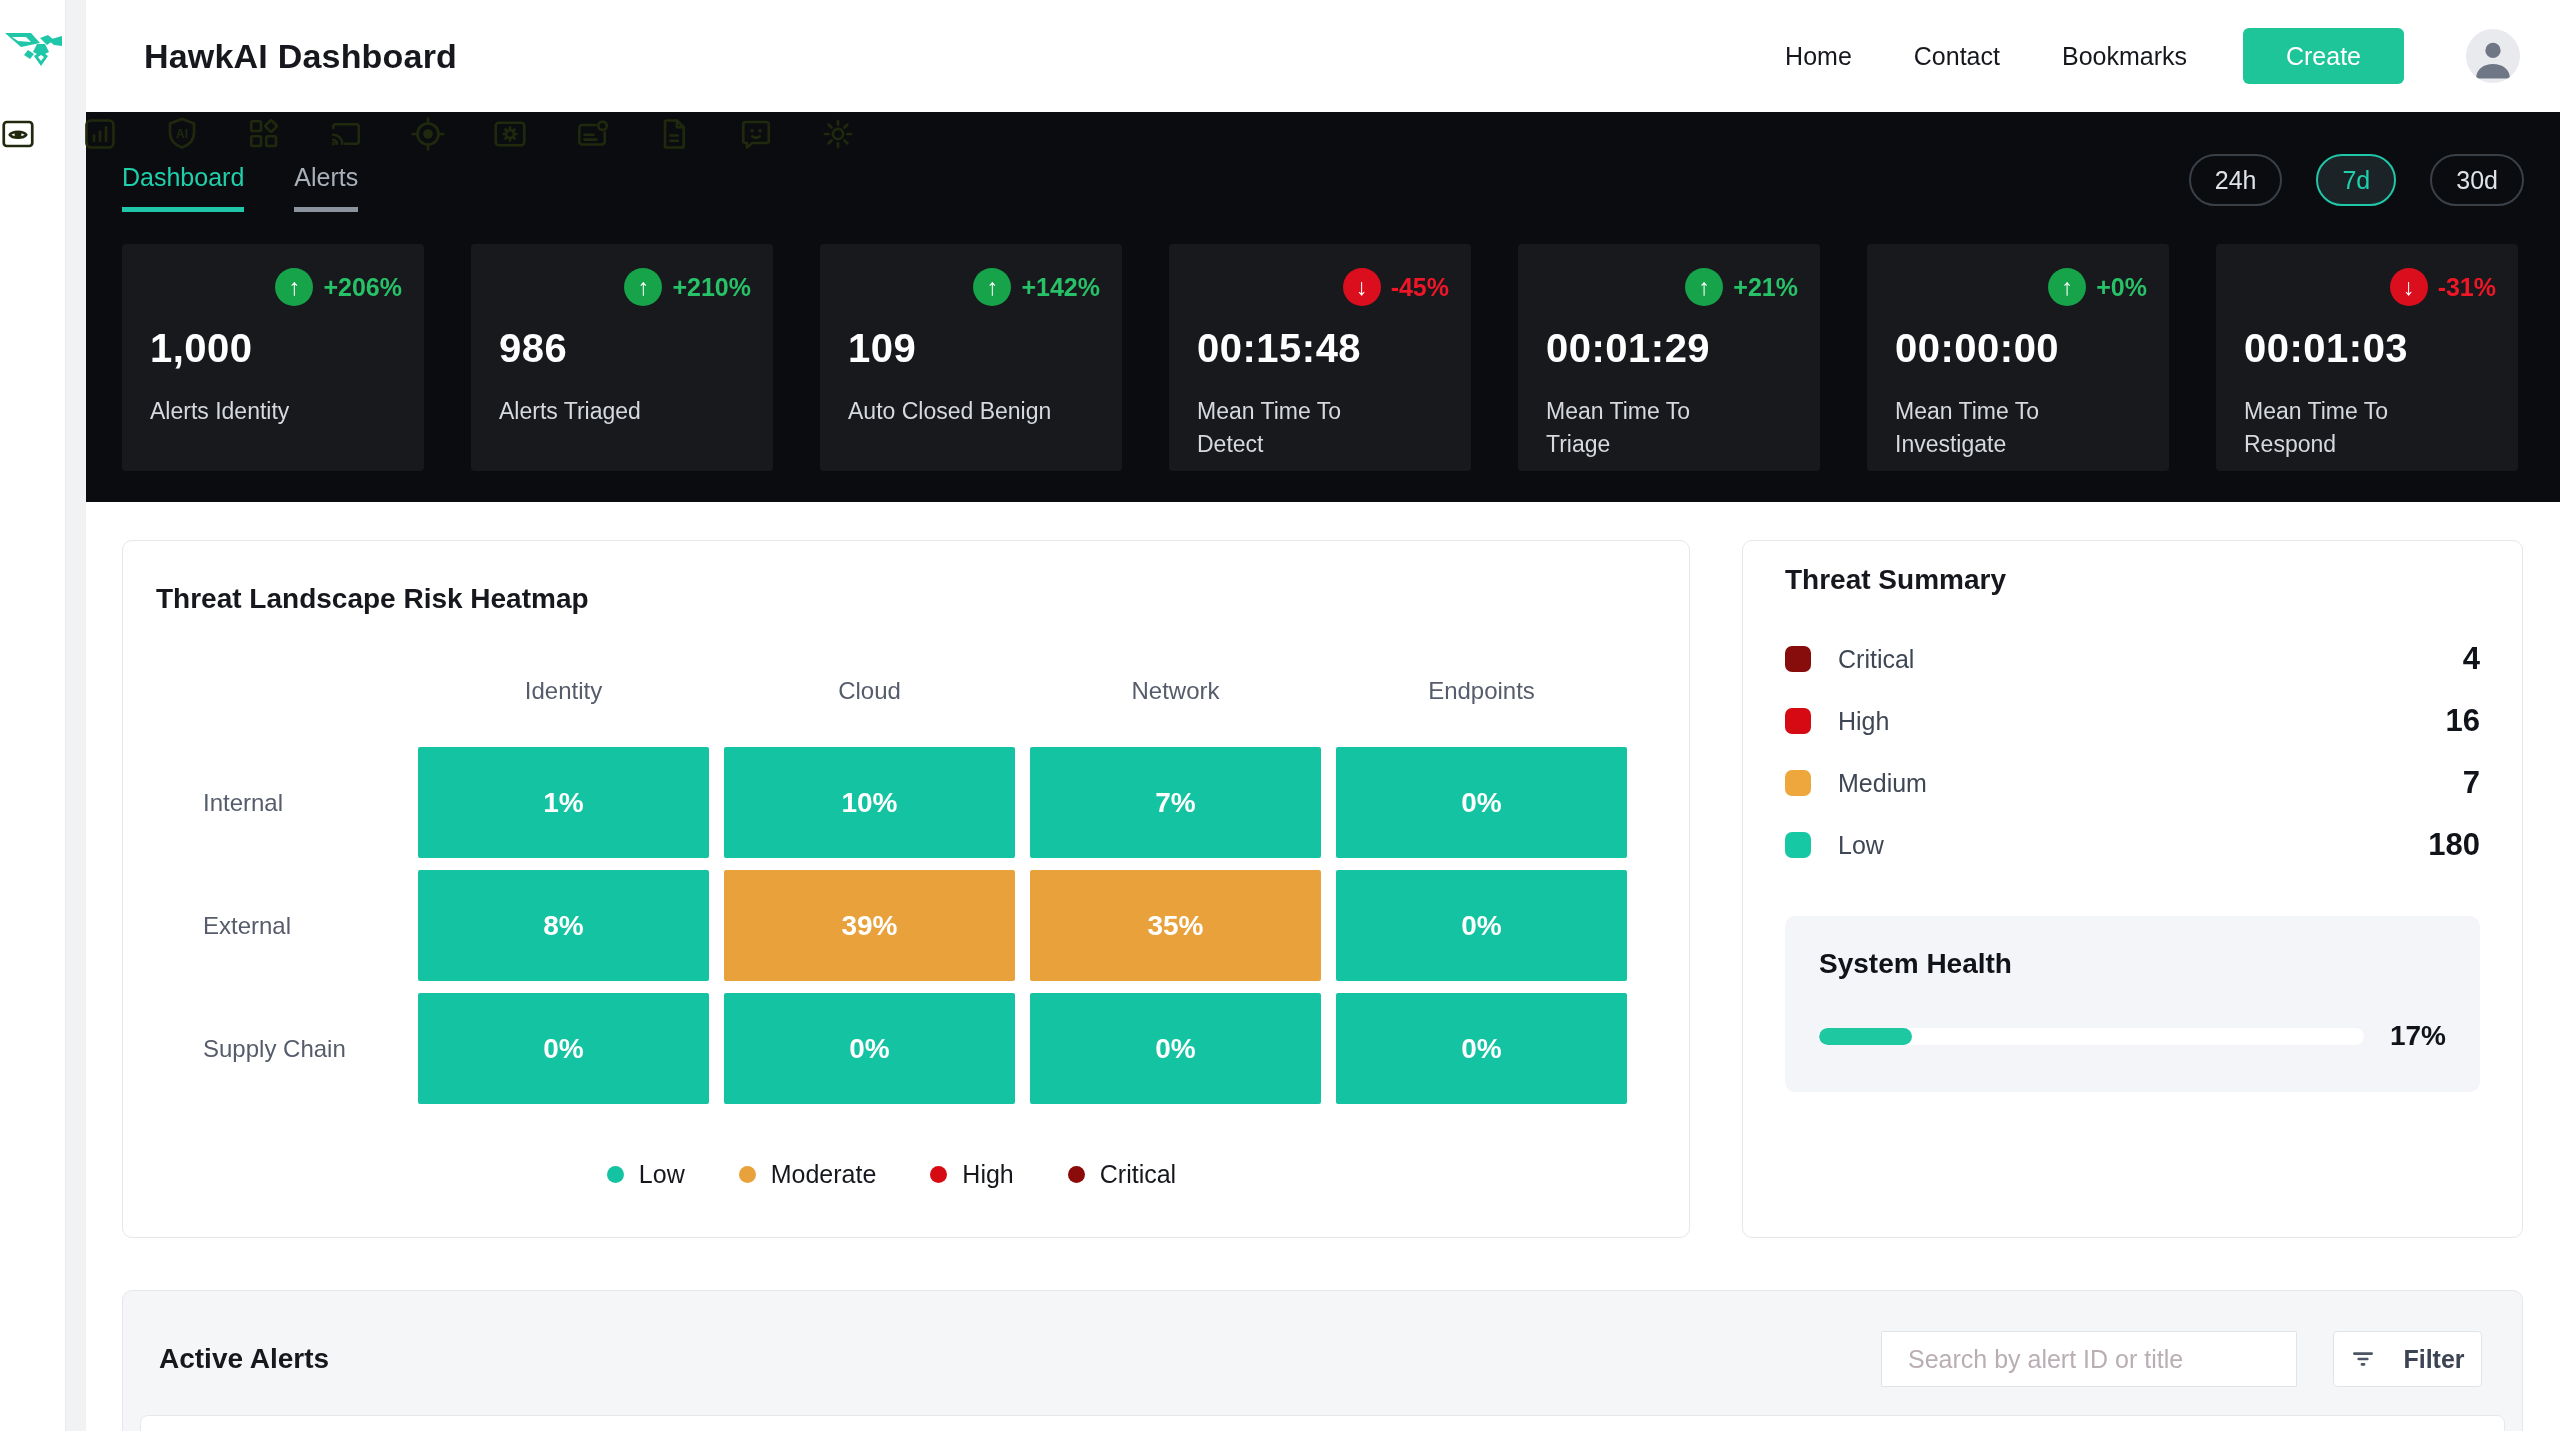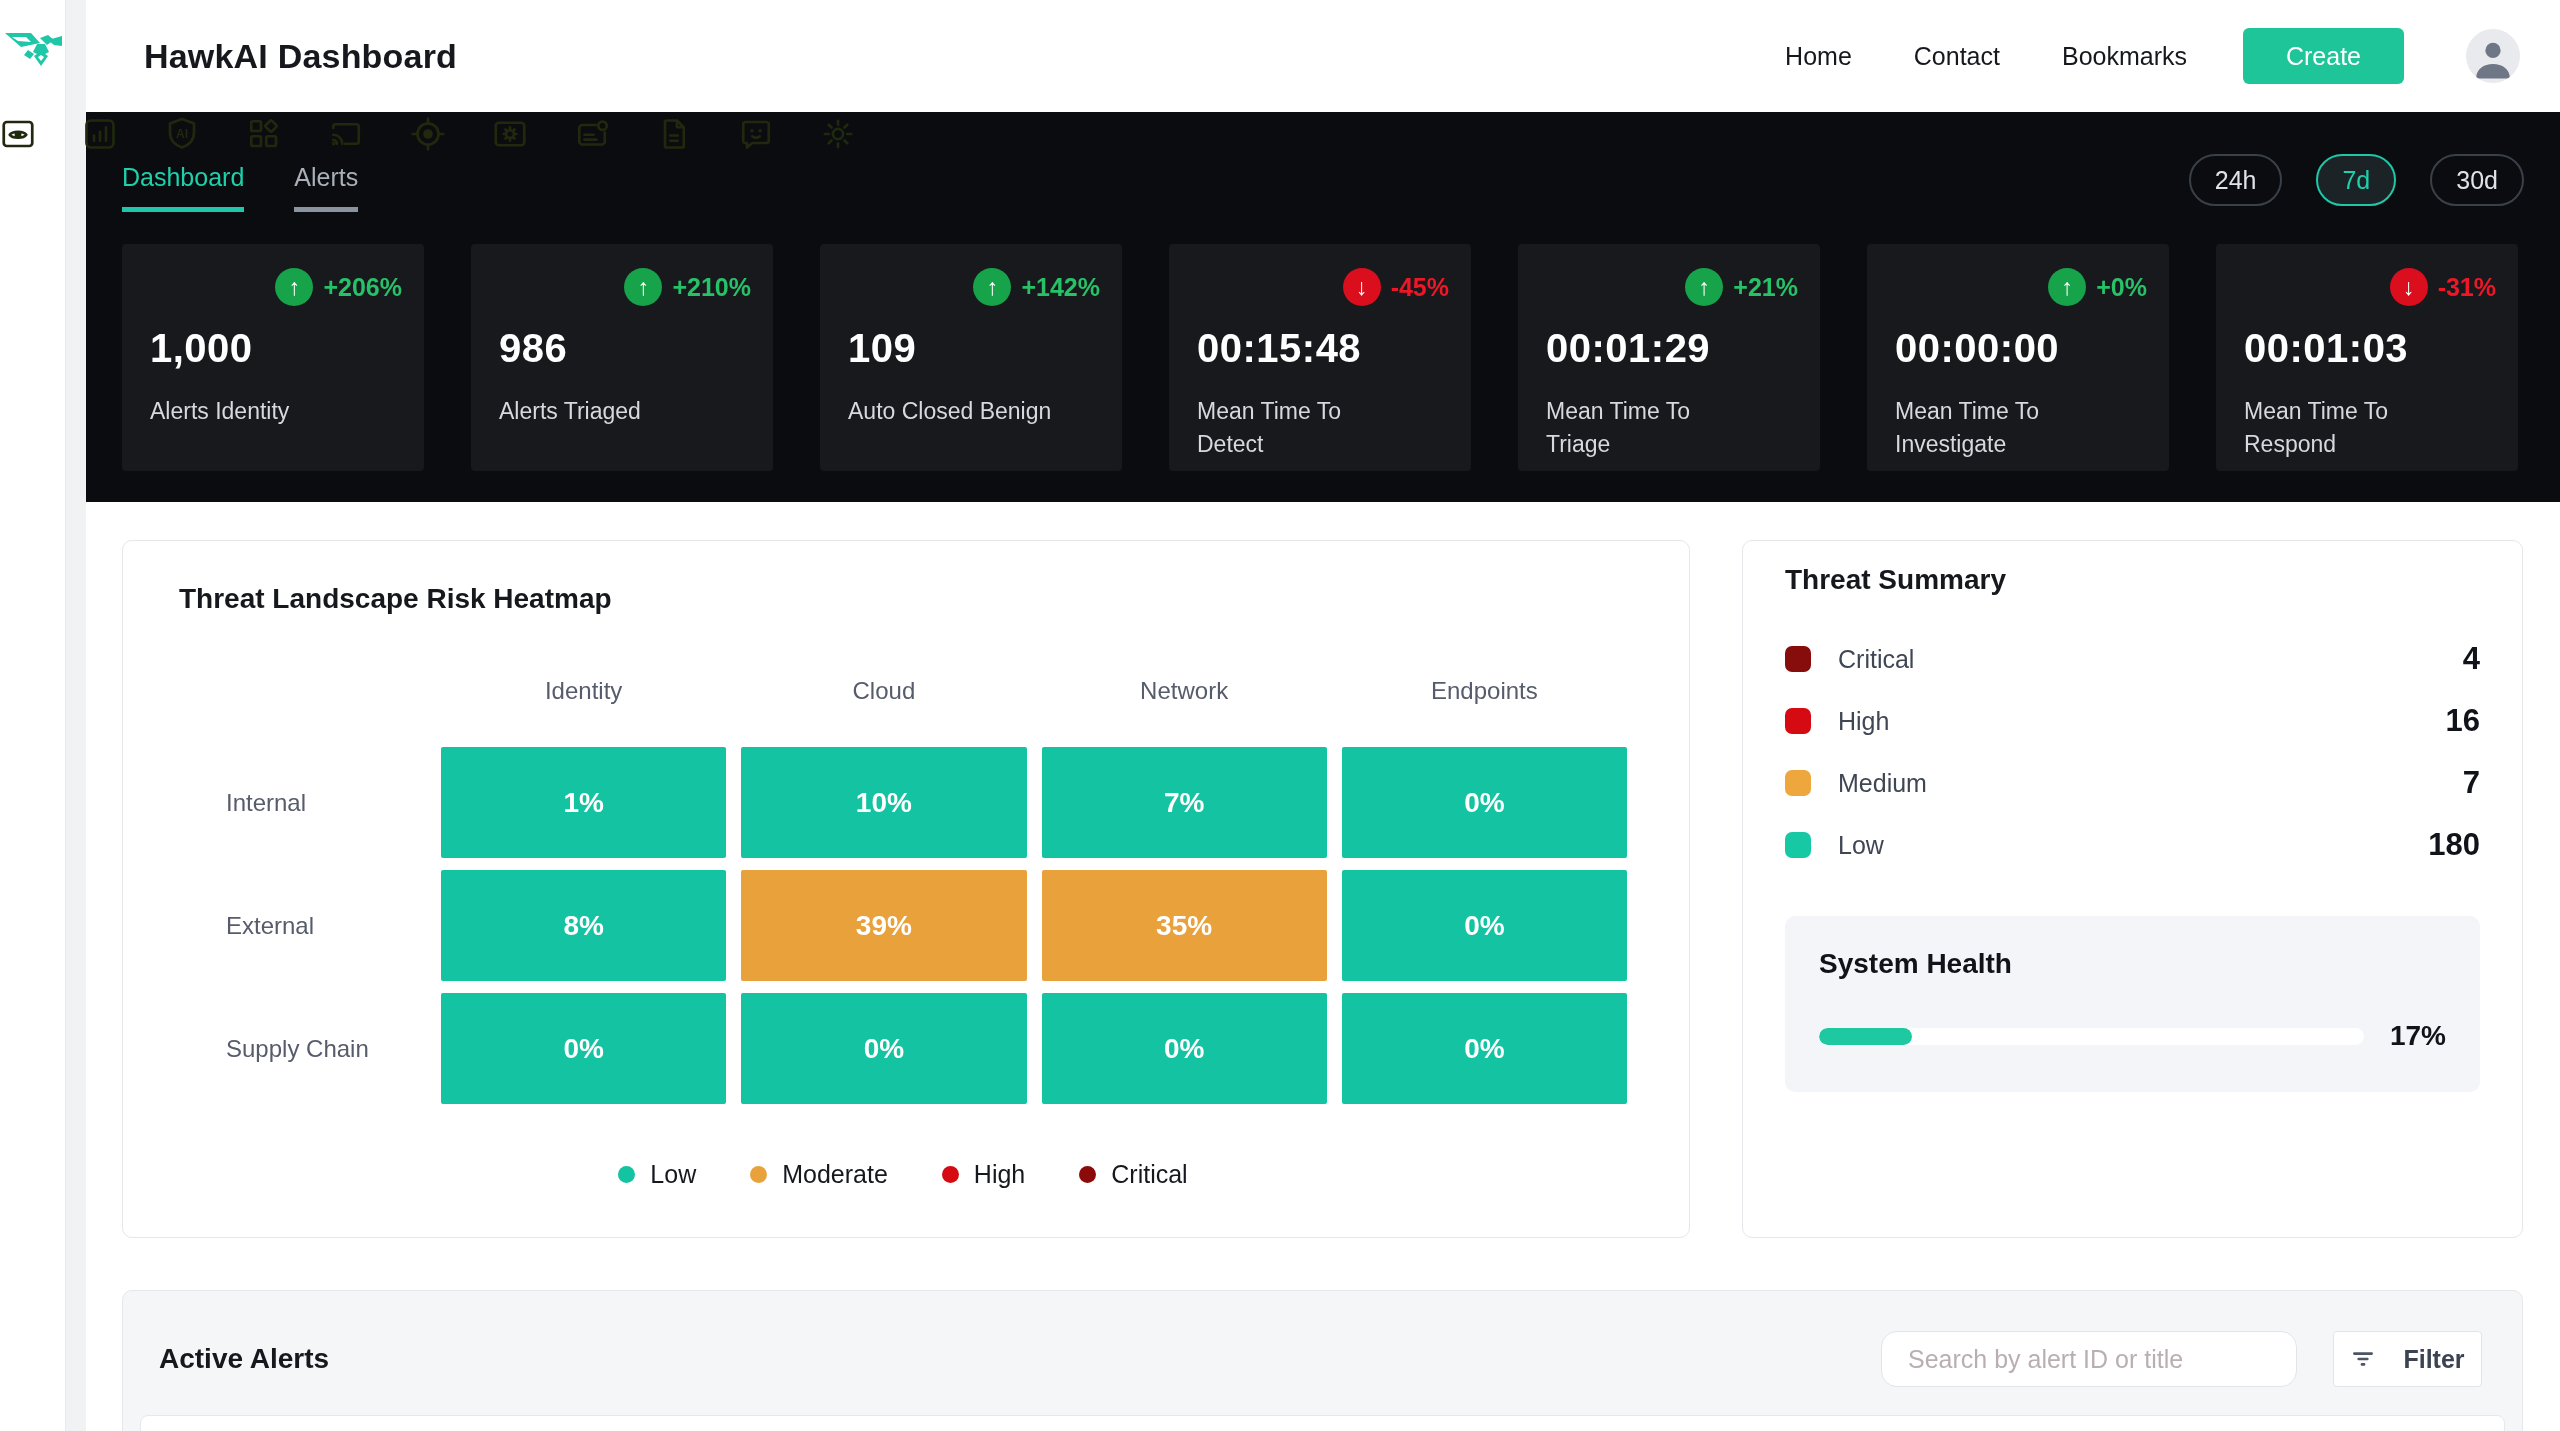--- a/index.html
+++ b/index.html
@@ -39,21 +39,21 @@
   .stat-badge.positive .badge-circle{background:#16a34a}
   .stat-badge.positive .badge-delta{color:#27c168}
   .stat-badge.negative .badge-circle{background:#da0e1d}
   .stat-badge.negative .badge-delta{color:#ef1627}
   .stat-value{margin-top:58px;font-size:40px;font-weight:700;color:#fff;letter-spacing:.5px}
   .stat-label{margin-top:24px;font-size:23px;color:#d6d9dd;line-height:1.45;max-width:210px}
   
   .content{padding:38px 37px 0 36px}
   .cards-row{display:flex;gap:52px}
   .card{background:#fff;border:1px solid #e5e7eb;border-radius:10px;box-sizing:border-box}
-  .heatmap-card{width:1568px;height:698px;padding:42px 62px 0 56px}
+  .heatmap-card{width:1568px;height:698px;padding:42px 62px 0 33px}
   .card-title{font-size:28px;font-weight:700;color:#16181d}
   .hm-grid{display:grid;grid-template-columns:247px repeat(4,1fr);column-gap:15px;row-gap:12px;margin-top:62px}
   .hm-corner{}
   .hm-col{color:#565c6b;font-size:24px;text-align:center;padding-bottom:30px;align-self:end}
   .hm-rowlabel{color:#565c6b;font-size:24px;display:flex;align-items:center;padding-left:47px;box-sizing:border-box}
   .hm-cell{height:111px;border-radius:2px;display:flex;align-items:center;justify-content:center;color:#fff;font-size:28px;font-weight:700}
   .hm-cell.low{background:#13c3a1}
   .hm-cell.moderate{background:#e9a23b}
   .legend{display:flex;justify-content:center;gap:54px;margin-top:56px}
   .legend-item{display:flex;align-items:center;gap:15px;font-size:25px;color:#16181d}
@@ -76,21 +76,21 @@
   .health-card{margin-top:40px;background:#f4f5f8;border-radius:10px;padding:32px 34px 40px 34px}
   .health-title{font-size:28px;font-weight:700;color:#101319}
   .health-bar-row{display:flex;align-items:center;gap:26px;margin-top:40px}
   .health-track{flex:1;height:17px;background:#ffffff;border-radius:9px;overflow:hidden}
   .health-fill{height:100%;background:#1ec9a2;border-radius:9px}
   .health-pct{font-size:28px;font-weight:700;color:#101319}
   
   .alerts-card{margin-top:52px;width:2401px;height:280px;background:#f5f6f8;position:relative;padding:40px 40px 0 36px;overflow:hidden}
   .alerts-head{display:flex;align-items:center}
   .alerts-right{margin-left:auto;display:flex;gap:36px}
-  .search-input{width:416px;height:56px;border:1px solid #e3e4e8;border-radius:16px;background:#fff;padding:0 26px;font-size:25px;color:#333;font-family:inherit;box-sizing:border-box;outline:none}
+  .search-input{width:416px;height:56px;border:1px solid #e3e4e8;border-radius:1px;background:#fff;padding:0 26px;font-size:25px;color:#333;font-family:inherit;box-sizing:border-box;outline:none}
   .search-input::placeholder{color:#b9aeb4}
   .filter-btn{width:149px;height:56px;background:#fff;border:1px solid #e3e4e8;border-radius:4px;display:flex;align-items:center;justify-content:center;gap:27px;font-size:25px;font-weight:700;color:#3c4352;font-family:inherit;cursor:pointer}
   .table-strip{position:absolute;left:17px;right:17px;top:124px;height:200px;background:#fff;border:1px solid #e7e8ec;border-radius:8px 8px 0 0}
 </style>
 </head>
 <body>
 
 <div class="sidebar">
   <div class="logo">
     <svg viewBox="0 0 58 52" fill="#1fc7a8">

